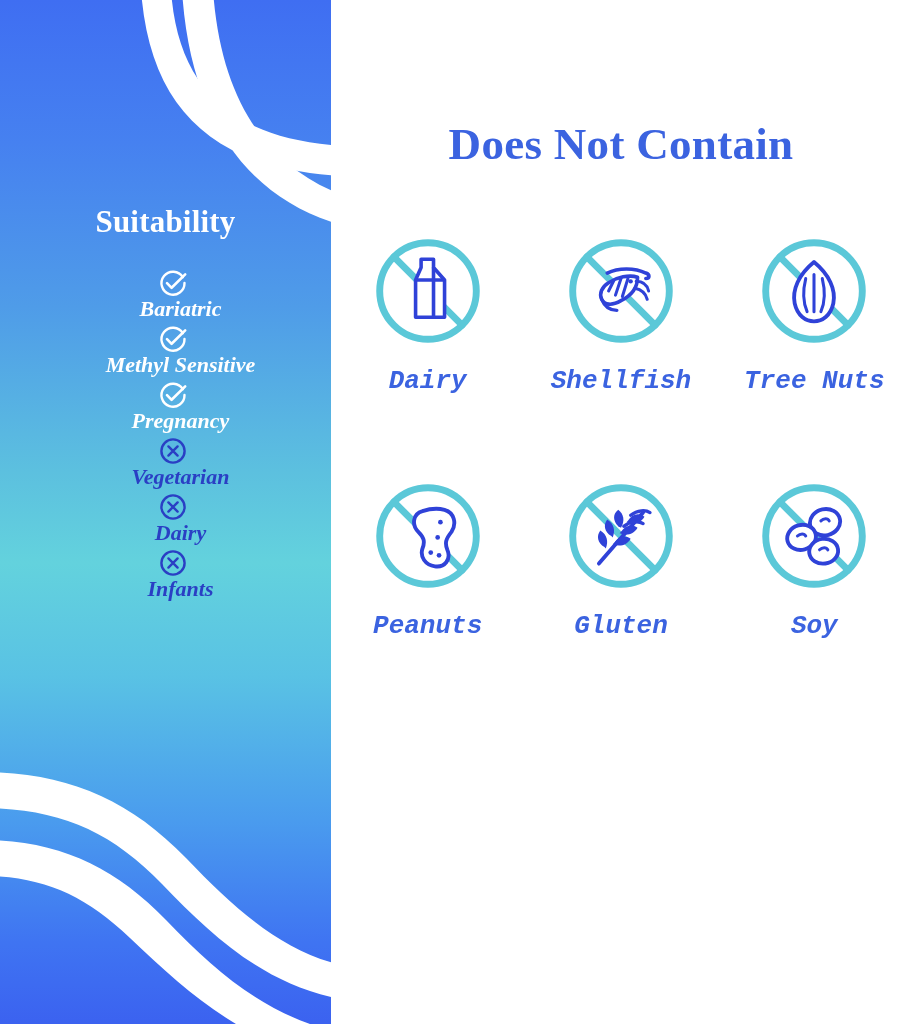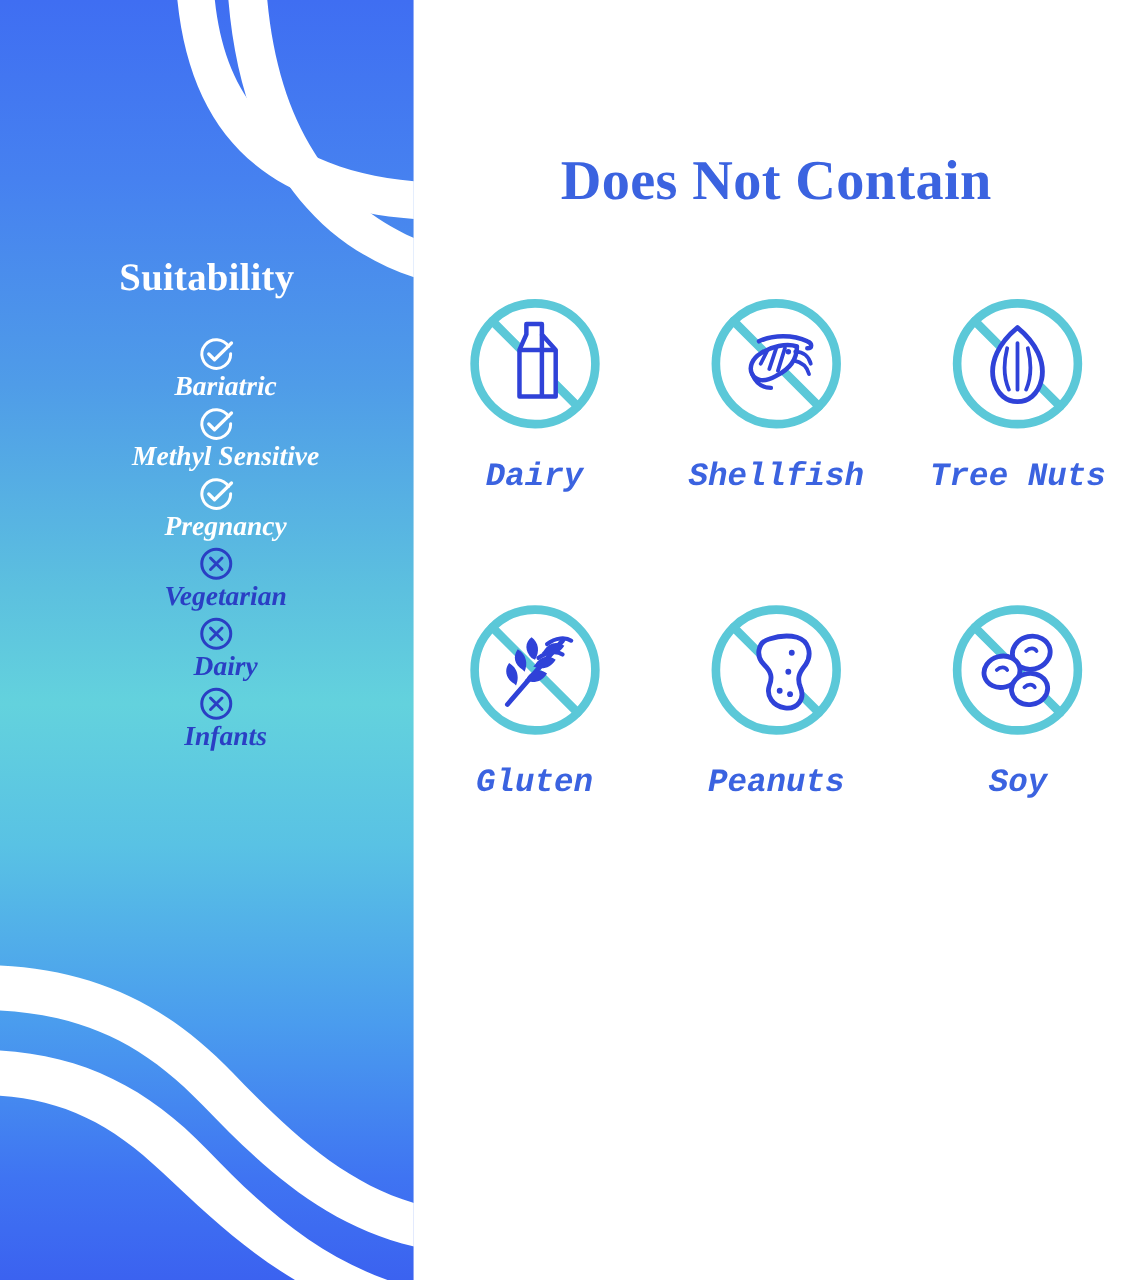--- a/index.html
+++ b/index.html
@@ -198,51 +198,51 @@
           <path d="M50 29 C61 38 66 49 64 59 C62 68 56 72 50 72 C44 72 38 68 36 59 C34 49 39 38 50 29 Z" fill="#ffffff" stroke="#2f42d8" stroke-width="2.8" stroke-linejoin="round"></path>
           <path d="M50 38 L50 65 M44 41 C42 49 42 58 45 65 M56 41 C58 49 58 58 55 65" fill="none" stroke="#2f42d8" stroke-width="2.2" stroke-linecap="round"></path>
         </svg>
         <div class="allergen-label">Tree Nuts</div>
       </div>
 
       <div class="allergen-cell">
         <svg class="allergen-badge" viewBox="0 0 100 100">
           <circle cx="50" cy="50" r="35" fill="none" stroke="#5bc8d8" stroke-width="5"></circle>
           <line x1="25.3" y1="25.3" x2="74.7" y2="74.7" stroke="#5bc8d8" stroke-width="5" stroke-linecap="round"></line>
+          <path d="M62 31 C69 33 71 41 67 47 C63 52 62 55 64 60 C67 67 62 73 55 72
+                   C48 71 44 65 46 59 C48 54 47 51 43 47 C38 42 39 34 46 32 C52 30 58 30 62 31 Z" fill="#ffffff" stroke="#2f42d8" stroke-width="2.8" stroke-linejoin="round"></path>
+          <circle cx="59" cy="40" r="1.7" fill="#2f42d8"></circle>
+          <circle cx="57" cy="51" r="1.7" fill="#2f42d8"></circle>
+          <circle cx="52" cy="62" r="1.7" fill="#2f42d8"></circle>
+          <circle cx="58" cy="64" r="1.7" fill="#2f42d8"></circle>
+        </svg>
+        <div class="allergen-label">Peanuts</div>
+      </div>
+
+      <div class="allergen-cell">
+        <svg class="allergen-badge" viewBox="0 0 100 100">
+          <circle cx="50" cy="50" r="35" fill="none" stroke="#5bc8d8" stroke-width="5"></circle>
+          <line x1="25.3" y1="25.3" x2="74.7" y2="74.7" stroke="#5bc8d8" stroke-width="5" stroke-linecap="round"></line>
           <path d="M34 70 L66 33" fill="none" stroke="#2f42d8" stroke-width="2.8" stroke-linecap="round"></path>
           <path d="M48 43 C44 39 44 34 48 31 C52 34 53 39 50 44 Z" fill="#2f42d8"></path>
           <path d="M43 50 C38 47 37 42 40 38 C45 41 46 46 44 51 Z" fill="#2f42d8"></path>
           <path d="M38 58 C33 55 32 50 35 46 C40 49 41 54 39 59 Z" fill="#2f42d8"></path>
           <path d="M55 39 C58 34 63 33 67 36 C64 41 59 42 54 40 Z" fill="#2f42d8"></path>
           <path d="M50 47 C53 42 58 41 62 44 C59 49 54 50 49 48 Z" fill="#2f42d8"></path>
           <path d="M45 55 C48 50 53 49 57 52 C54 57 49 58 44 56 Z" fill="#2f42d8"></path>
           <path d="M57 35 C62 31 68 31 71 33" fill="none" stroke="#2f42d8" stroke-width="2.4" stroke-linecap="round"></path>
           <path d="M52 43 C57 39 63 39 66 41" fill="none" stroke="#2f42d8" stroke-width="2.4" stroke-linecap="round"></path>
         </svg>
         <div class="allergen-label">Gluten</div>
       </div>
 
       <div class="allergen-cell">
         <svg class="allergen-badge" viewBox="0 0 100 100">
           <circle cx="50" cy="50" r="35" fill="none" stroke="#5bc8d8" stroke-width="5"></circle>
           <line x1="25.3" y1="25.3" x2="74.7" y2="74.7" stroke="#5bc8d8" stroke-width="5" stroke-linecap="round"></line>
-          <path d="M62 31 C69 33 71 41 67 47 C63 52 62 55 64 60 C67 67 62 73 55 72
-                   C48 71 44 65 46 59 C48 54 47 51 43 47 C38 42 39 34 46 32 C52 30 58 30 62 31 Z" fill="#ffffff" stroke="#2f42d8" stroke-width="2.8" stroke-linejoin="round"></path>
-          <circle cx="59" cy="40" r="1.7" fill="#2f42d8"></circle>
-          <circle cx="57" cy="51" r="1.7" fill="#2f42d8"></circle>
-          <circle cx="52" cy="62" r="1.7" fill="#2f42d8"></circle>
-          <circle cx="58" cy="64" r="1.7" fill="#2f42d8"></circle>
-        </svg>
-        <div class="allergen-label">Peanuts</div>
-      </div>
-
-      <div class="allergen-cell">
-        <svg class="allergen-badge" viewBox="0 0 100 100">
-          <circle cx="50" cy="50" r="35" fill="none" stroke="#5bc8d8" stroke-width="5"></circle>
-          <line x1="25.3" y1="25.3" x2="74.7" y2="74.7" stroke="#5bc8d8" stroke-width="5" stroke-linecap="round"></line>
           <ellipse cx="58" cy="40" rx="11" ry="9.5" fill="#ffffff" stroke="#2f42d8" stroke-width="2.8" transform="rotate(-12 58 40)"></ellipse>
           <ellipse cx="41" cy="51" rx="10.5" ry="9" fill="#ffffff" stroke="#2f42d8" stroke-width="2.8" transform="rotate(-15 41 51)"></ellipse>
           <ellipse cx="57" cy="61" rx="10.5" ry="9" fill="#ffffff" stroke="#2f42d8" stroke-width="2.8" transform="rotate(-8 57 61)"></ellipse>
           <path d="M55 39 C57 37 60 37 61 39" fill="none" stroke="#2f42d8" stroke-width="2.2" stroke-linecap="round"></path>
           <path d="M38 50 C40 48 43 48 44 50" fill="none" stroke="#2f42d8" stroke-width="2.2" stroke-linecap="round"></path>
           <path d="M54 60 C56 58 59 58 60 60" fill="none" stroke="#2f42d8" stroke-width="2.2" stroke-linecap="round"></path>
         </svg>
         <div class="allergen-label">Soy</div>
       </div>
 

